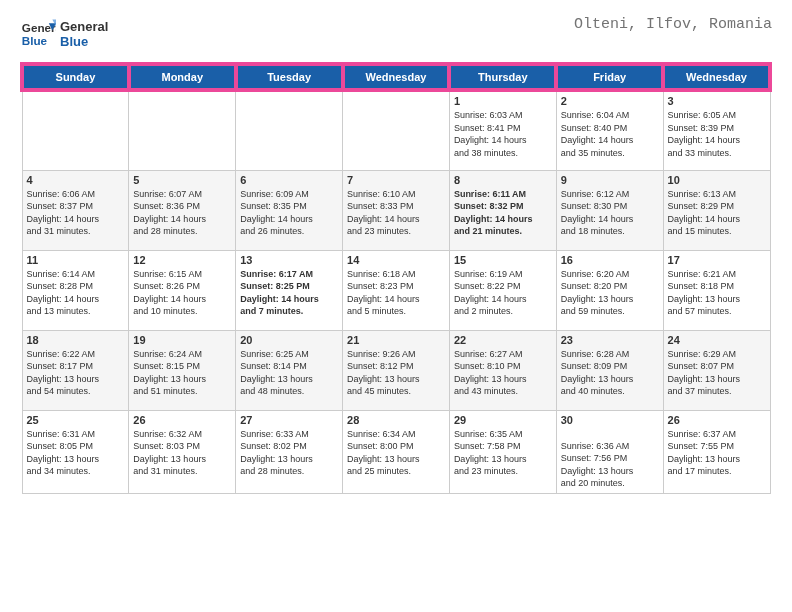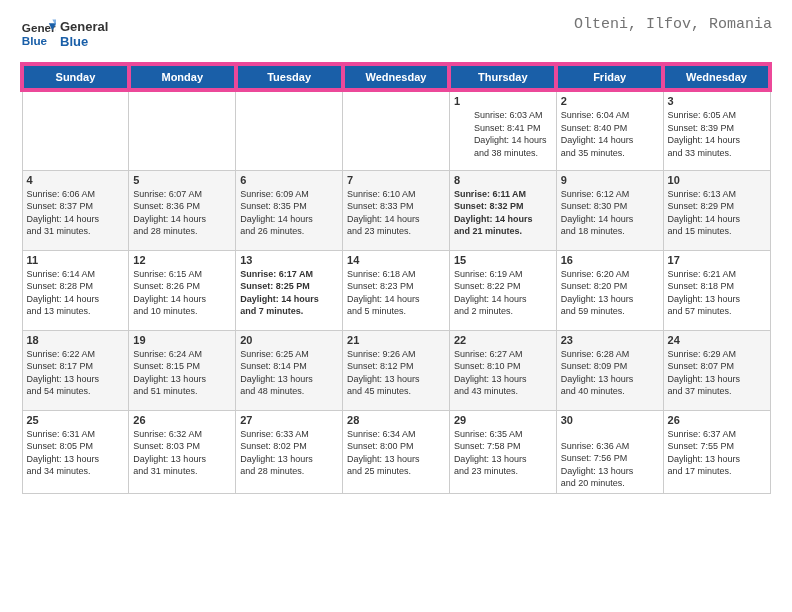--- a/index.html
+++ b/index.html
@@ -119,21 +119,21 @@
         </tr>
     </thead>
     <tbody id="cal-body">
     <tr>
           <td class="empty"></td>
           <td class="empty"></td>
           <td class="empty"></td>
           <td class="empty"></td>
           <td>
             <span class="day-num">1</span>
-            <div class="cell-info" style="white-space: pre-line; margin-left: 20px;">Sunrise: 6:03 AM
+            <div class="cell-info" style="white-space: pre-line;">Sunrise: 6:03 AM
 Sunset: 8:41 PM
 Daylight: 14 hours
 and 38 minutes.</div>
           </td>
           <td>
             <span class="day-num">2</span>
             <div class="cell-info" style="white-space: pre-line;">Sunrise: 6:04 AM
 Sunset: 8:40 PM
 Daylight: 14 hours
 and 35 minutes.</div>

